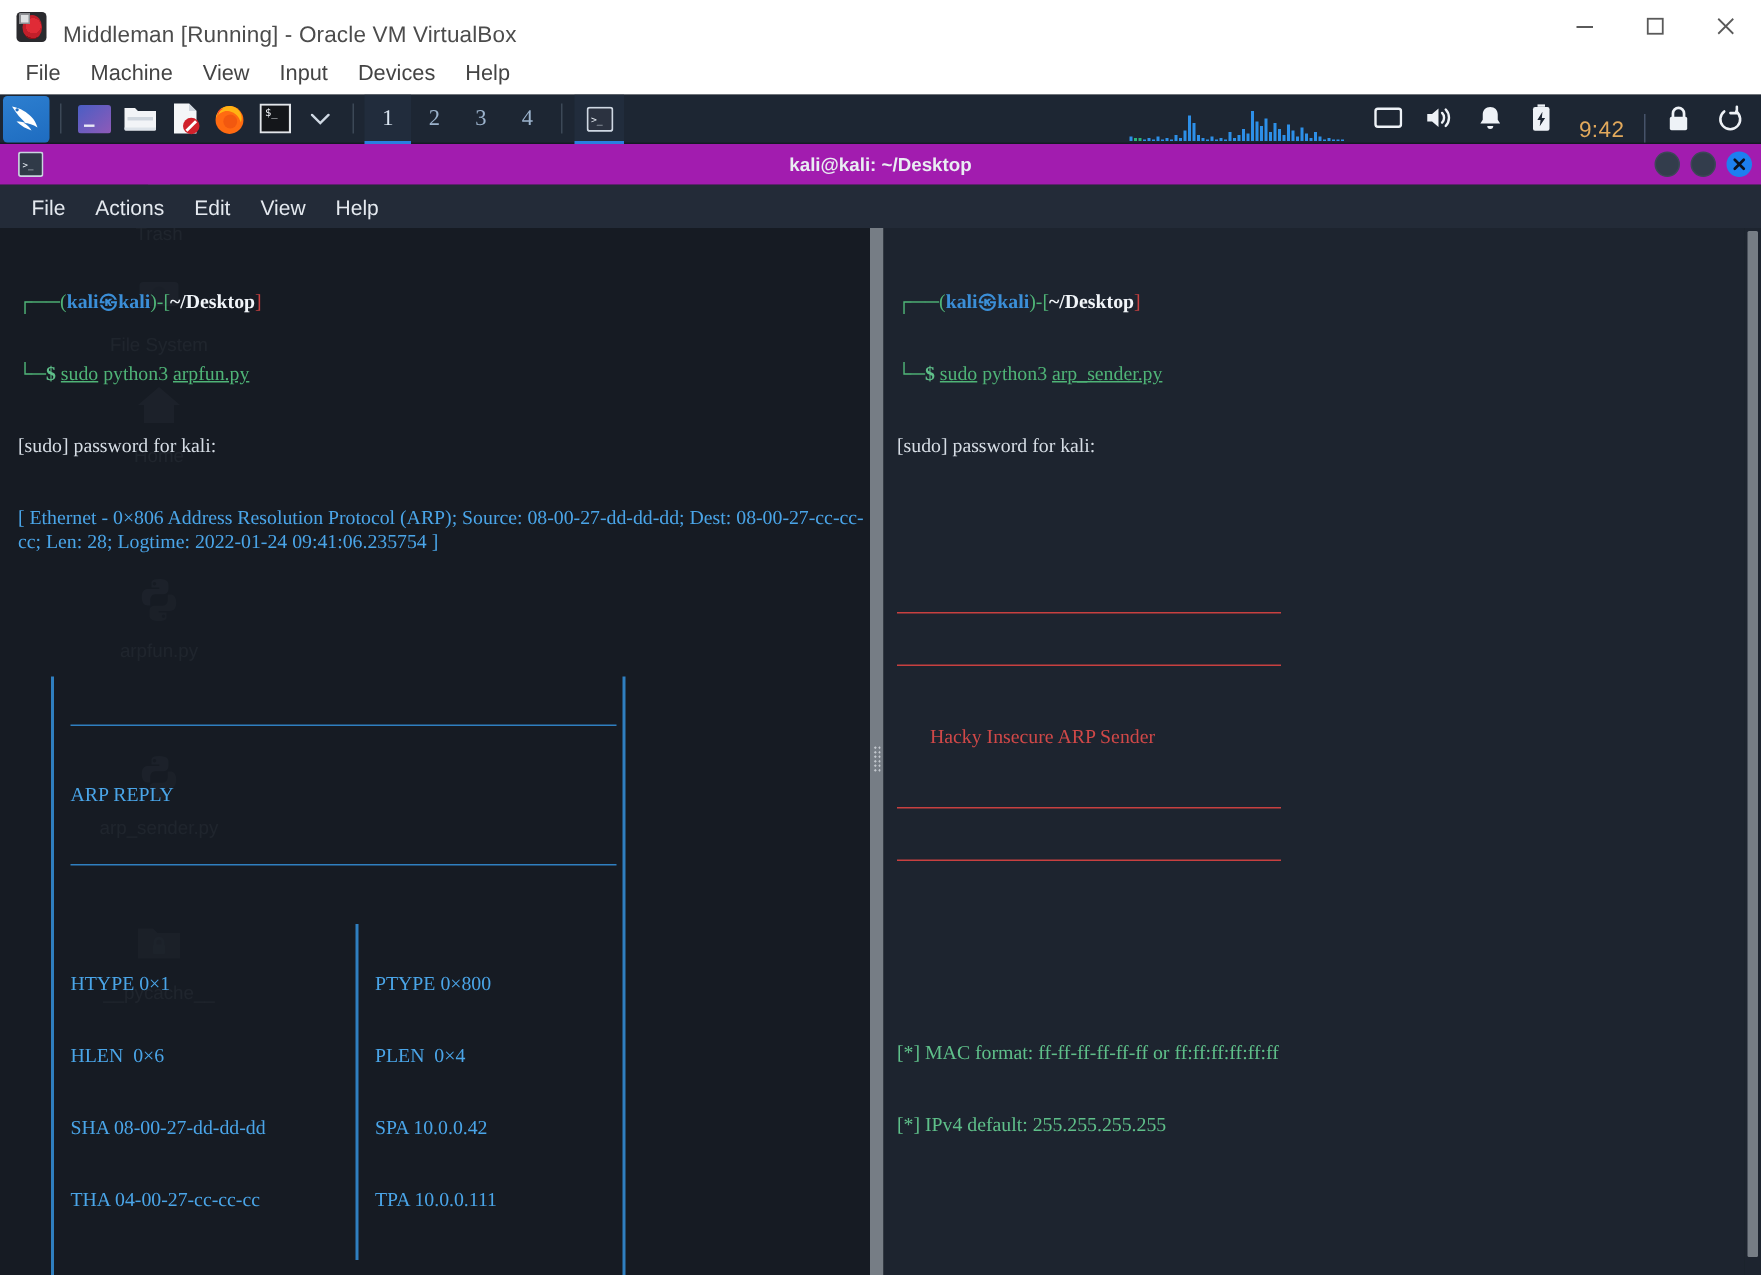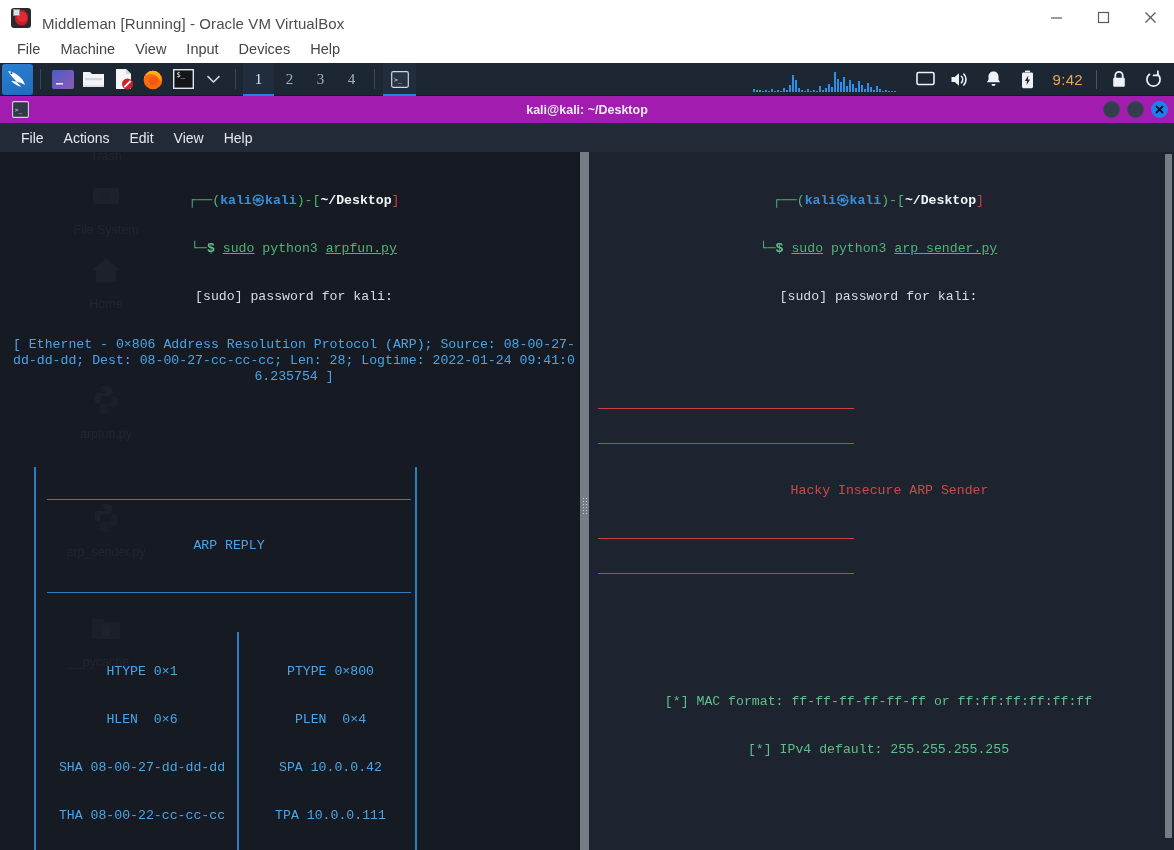--- a/index.html
+++ b/index.html
@@ -80,21 +80,21 @@
   .ws-btn.active::after {
     content: ""; position: absolute; left: 0; right: 0; bottom: 0; height: 2px; background: #2a7fe0;
   }
   .taskbtn {
     width: 33px; height: 33px; flex: 0 0 33px; display: flex; align-items: center;
     justify-content: center; background: #212c3c; position: relative; margin-left: 1px;
   }
   .taskbtn::after {
     content: ""; position: absolute; left: 0; right: 0; bottom: 0; height: 2px; background: #2a7fe0;
   }
-  .tray { margin-left: auto; display: flex; align-items: center; height: 100%; padding-right: 4px; }
+  .tray { margin-left: auto; display: flex; align-items: flex-end; height: 100%; padding-right: 4px; }
   .netgraph { width: 150px; height: 27px; position: relative; margin-right: 8px; }
   .netgraph svg { display:block; }
   .tray-icon {
     width: 34px; height: 33px; display: flex; align-items: center; justify-content: center;
   }
   .tray-icon svg { display: block; }
   .tray-clock {
     font-size: 15px; color: #e2a95c; padding: 0 8px; letter-spacing: .3px;
   }
   .tray-sep { width: 1px; height: 19px; background: #46536a; margin: 0 5px; }
@@ -144,22 +144,22 @@
     padding-left: 12px; gap: 2px;
   }
   .term-menu-item { font-size: 14px; color: #e4e9ef; padding: 3px 9px; border-radius: 2px; }
 
   .term-body {
     flex: 1 1 auto; display: flex; position: relative; background: transparent; min-height: 0;
   }
 
   .pane {
     position: relative; overflow: hidden; padding: 9px 4px 4px 12px;
-    font-family: Liberation Mono, monospace;
-    font-size: 13.2px; line-height: 16px; white-space: pre-wrap; word-break: break-all; text-align: center;
+    font-family: Liberation Serif, serif;
+    font-size: 13.2px; line-height: 16px; white-space: pre-wrap; word-break: break-all;
   }
   .pane-left  { width: 580px; flex: 0 0 580px; background: rgba(20,25,33,0.78); }
   .pane-right { flex: 1 1 auto; background: #1d242f; padding-left: 9px; }
 
   .vsplit {
     width: 9px; flex: 0 0 9px; background: #767d85; position: relative; cursor: col-resize;
   }
   .vsplit .grip {
     position: absolute; left: 2px; top: 345px; width: 5px; height: 18px;
     background-image: radial-gradient(#c9ced4 38%, transparent 39%);
@@ -495,21 +495,21 @@
               <div style="width:7px;flex:0 0 7px;border-left:2px solid #2f7fc0;margin-left:22px;"></div>
               <div style="flex:1 1 auto;padding-left:6px;max-width:370px;">
                 <div style="border-top:1.5px solid #2f7fc0;margin-bottom:6px;"></div>
                 <div class="c-lblue">ARP REPLY</div>
                 <div style="border-top:1.5px solid #2f7fc0;margin:6px 0 7px;"></div>
                 <div style="display:flex;">
                   <div style="width:190px;flex:0 0 190px;">
                     <div class="c-lblue">HTYPE 0×1</div>
                     <div class="c-lblue">HLEN  0×6</div>
                     <div class="c-lblue">SHA 08-00-27-dd-dd-dd</div>
-                    <div class="c-lblue">THA 08-00-22-cc-cc-cc</div>
+                    <div class="c-lblue">THA 04-00-27-cc-cc-cc</div>
                   </div>
                   <div style="width:2px;flex:0 0 2px;background:#2f7fc0;margin-right:11px;"></div>
                   <div style="flex:1 1 auto;">
                     <div class="c-lblue">PTYPE 0×800</div>
                     <div class="c-lblue">PLEN  0×4</div>
                     <div class="c-lblue">SPA 10.0.0.42</div>
                     <div class="c-lblue">TPA 10.0.0.111</div>
                   </div>
                 </div>
                 

